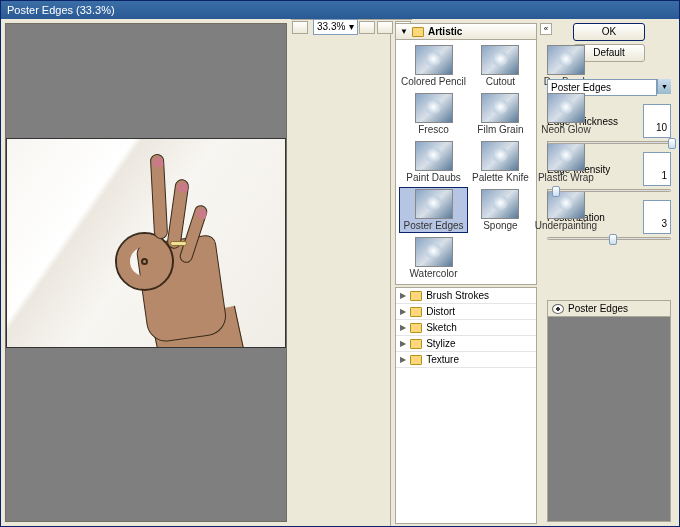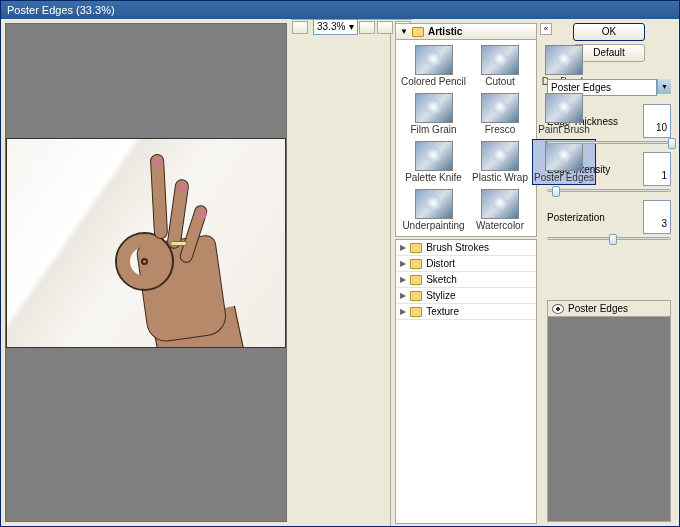--- a/index.html
+++ b/index.html
@@ -111,41 +111,49 @@
           <div class="thumb">
             <div class="thumb-icon"></div>
             <div class="thumb-lbl">Cutout</div>
           </div>
           <div class="thumb">
             <div class="thumb-icon"></div>
             <div class="thumb-lbl">Dry Brush</div>
           </div>
           <div class="thumb">
             <div class="thumb-icon"></div>
+            <div class="thumb-lbl">Fresco</div>
+          </div>
+          <div class="thumb">
+            <div class="thumb-icon"></div>
             <div class="thumb-lbl">Film Grain</div>
           </div>
           <div class="thumb">
             <div class="thumb-icon"></div>
-            <div class="thumb-lbl">Fresco</div>
-          </div>
-          <div class="thumb">
-            <div class="thumb-icon"></div>
-            <div class="thumb-lbl">Paint Brush</div>
+            <div class="thumb-lbl">Neon Glow</div>
+          </div>
+          <div class="thumb">
+            <div class="thumb-icon"></div>
+            <div class="thumb-lbl">Paint Daubs</div>
           </div>
           <div class="thumb">
             <div class="thumb-icon"></div>
             <div class="thumb-lbl">Palette Knife</div>
           </div>
           <div class="thumb">
             <div class="thumb-icon"></div>
             <div class="thumb-lbl">Plastic Wrap</div>
           </div>
           <div class="thumb sel">
             <div class="thumb-icon"></div>
             <div class="thumb-lbl">Poster Edges</div>
+          </div>
+          <div class="thumb">
+            <div class="thumb-icon"></div>
+            <div class="thumb-lbl">Sponge</div>
           </div>
           <div class="thumb">
             <div class="thumb-icon"></div>
             <div class="thumb-lbl">Underpainting</div>
           </div>
           <div class="thumb">
             <div class="thumb-icon"></div>
             <div class="thumb-lbl">Watercolor</div>
           </div>
         </div>

